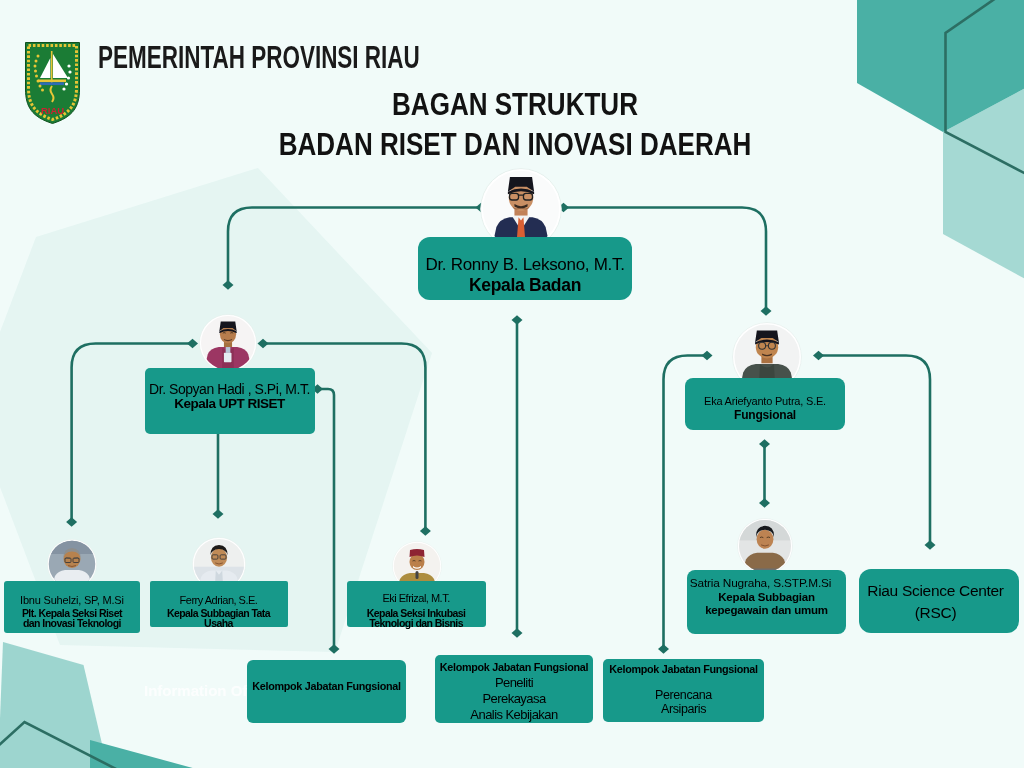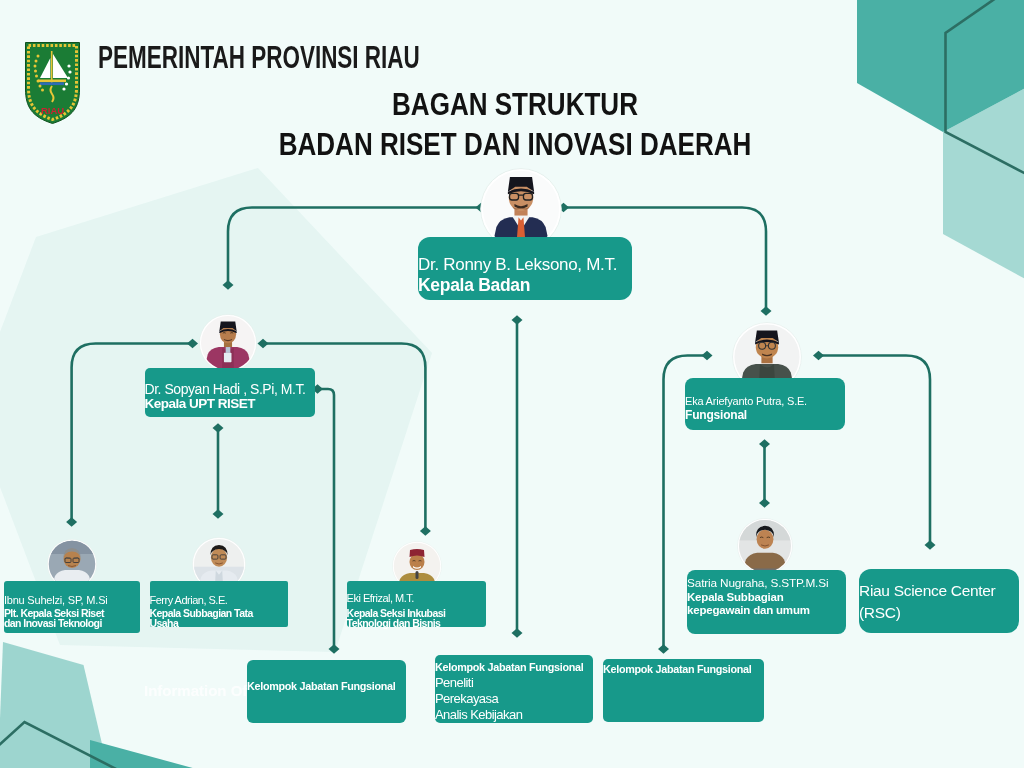--- a/index.html
+++ b/index.html
@@ -1,19 +1,19 @@
 <!DOCTYPE html>
 <html><head>
 <meta charset="utf-8">
 <style>
   html,body{margin:0;padding:0;}
   body{width:1024px;height:768px;overflow:hidden;position:relative;
        background:#f1fbf9;font-family:"Liberation Sans",sans-serif;}
   .abs{position:absolute;}
-  .box{position:absolute;background:#17998a;color:#ffffff;text-align:left;
+  .box{position:absolute;background:#17998a;color:#000000;text-align:center;
        box-sizing:border-box;z-index:5;}
   .box div{line-height:1;}
   .box div.b,.box div{white-space:nowrap;}
   .b{font-weight:bold;}
   svg{display:block;}
   #deco,#lines{position:absolute;left:0;top:0;z-index:1;}
   #lines{z-index:2;}
   .circ{position:absolute;z-index:4;border-radius:50%;}
 </style>
 </head>
@@ -98,21 +98,21 @@
 </svg>
 </div>
 <div class="abs" style="left:98px;top:42px;font-size:30.5px;line-height:1;font-weight:bold;color:#1a1a1a;z-index:6;white-space:nowrap;transform:scaleX(0.737);transform-origin:left top;">PEMERINTAH PROVINSI RIAU</div>
 <div class="abs" style="left:0;top:88.5px;width:1030px;text-align:center;font-size:31px;line-height:1;font-weight:bold;color:#121212;z-index:6;transform:scaleX(0.84);">BAGAN STRUKTUR</div>
 <div class="abs" style="left:0;top:128.8px;width:1030px;text-align:center;font-size:31px;line-height:1;font-weight:bold;color:#121212;z-index:6;transform:scaleX(0.84);">BADAN RISET DAN INOVASI DAERAH</div>
 
 <div class="box" id="bx-ronny" style="left:418px;top:237px;width:214px;height:63px;border-radius:12px;">
   <div style="font-size:17px;letter-spacing:-0.3px;margin-top:18.9px;">Dr. Ronny B. Leksono, M.T.</div>
   <div class="b" style="font-size:17.5px;letter-spacing:-0.3px;margin-top:4px;">Kepala Badan</div>
 </div>
-<div class="box" id="bx-sopyan" style="left:144.5px;top:368px;width:170px;height:49px;border-radius:5px;">
+<div class="box" id="bx-sopyan" style="left:144.5px;top:368px;width:170px;height:66px;border-radius:5px;">
   <div style="font-size:14px;letter-spacing:-0.45px;margin-top:13.8px;">Dr. Sopyan Hadi , S.Pi, M.T.</div>
   <div class="b" style="font-size:13.5px;letter-spacing:-0.5px;margin-top:0.8px;">Kepala UPT RISET</div>
 </div>
 <div class="box" id="bx-eka" style="left:685px;top:378px;width:160px;height:52px;border-radius:8px;">
   <div style="font-size:11px;letter-spacing:-0.2px;margin-top:18.2px;">Eka Ariefyanto Putra, S.E.</div>
   <div class="b" style="font-size:12px;letter-spacing:-0.2px;margin-top:1.9px;">Fungsional</div>
 </div>
 <div class="box" id="bx-ibnu" style="left:3.9px;top:581.3px;width:136px;height:52px;border-radius:3px;">
   <div style="font-size:11px;letter-spacing:-0.2px;margin-top:13.5px;">Ibnu Suhelzi, SP, M.Si</div>
   <div class="b" style="font-size:10.5px;letter-spacing:-0.55px;line-height:10px;margin-top:2.4px;">Plt. Kepala Seksi Riset<br>dan Inovasi Teknologi</div>
@@ -135,20 +135,21 @@
 </div>
 <div class="box" id="bx-kel1" style="left:247px;top:660px;width:159px;height:63px;border-radius:6px;">
   <div class="b" style="font-size:10.8px;letter-spacing:-0.3px;margin-top:20.6px;white-space:nowrap;">Kelompok Jabatan Fungsional</div>
 </div>
 <div class="box" id="bx-kel2" style="left:435px;top:655px;width:158px;height:68px;border-radius:5px;">
   <div class="b" style="font-size:10.8px;letter-spacing:-0.3px;margin-top:6.8px;white-space:nowrap;">Kelompok Jabatan Fungsional</div>
   <div style="font-size:13px;letter-spacing:-0.55px;line-height:16px;margin-top:2.3px;">Peneliti<br>Perekayasa<br>Analis Kebijakan</div>
 </div>
 <div class="box" id="bx-kel3" style="left:603px;top:658.5px;width:161px;height:63px;border-radius:5px;">
   <div class="b" style="font-size:10.8px;letter-spacing:-0.3px;margin-top:5.3px;white-space:nowrap;">Kelompok Jabatan Fungsional</div>
+  <div style="font-size:12.5px;letter-spacing:-0.4px;line-height:14.5px;margin-top:13px;">Perencana<br>Arsiparis</div>
 </div>
 
 <svg class="circ" style="left:480px;top:168px;" width="82" height="82" viewBox="0 0 100 100">
   <defs>
       <clipPath id="c1">
         <circle cx="50" cy="50" r="46.5"></circle>
       </clipPath>
     </defs>
   <circle cx="50" cy="50" r="49.3" fill="#ffffff" stroke="#e2ece9" stroke-width="1"></circle>
   <g clip-path="url(#c1)">

